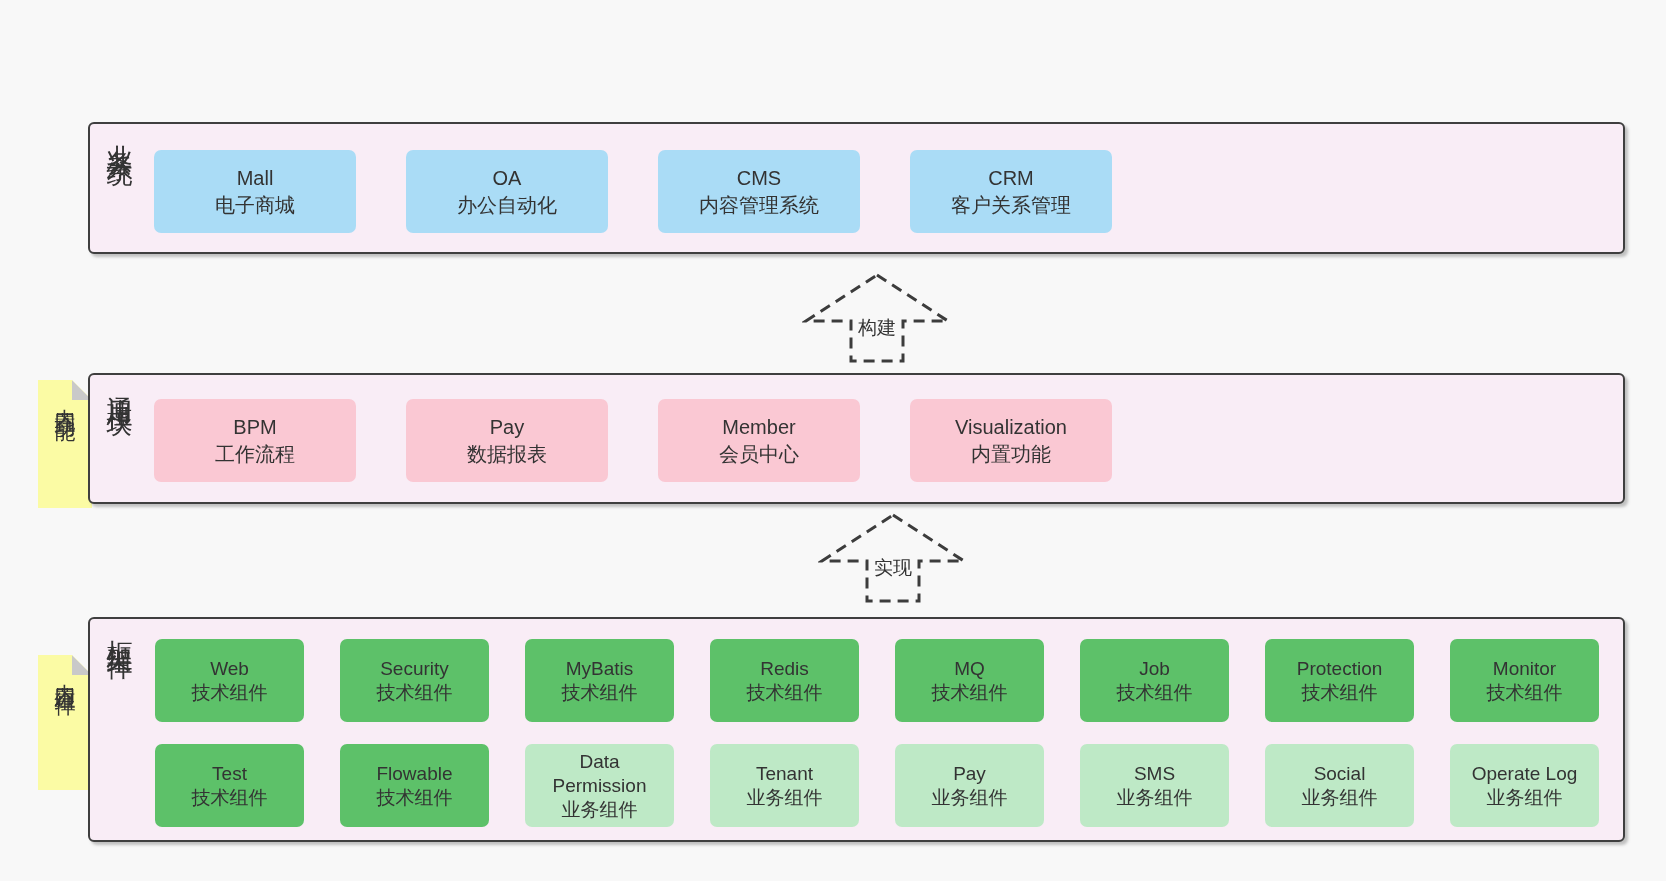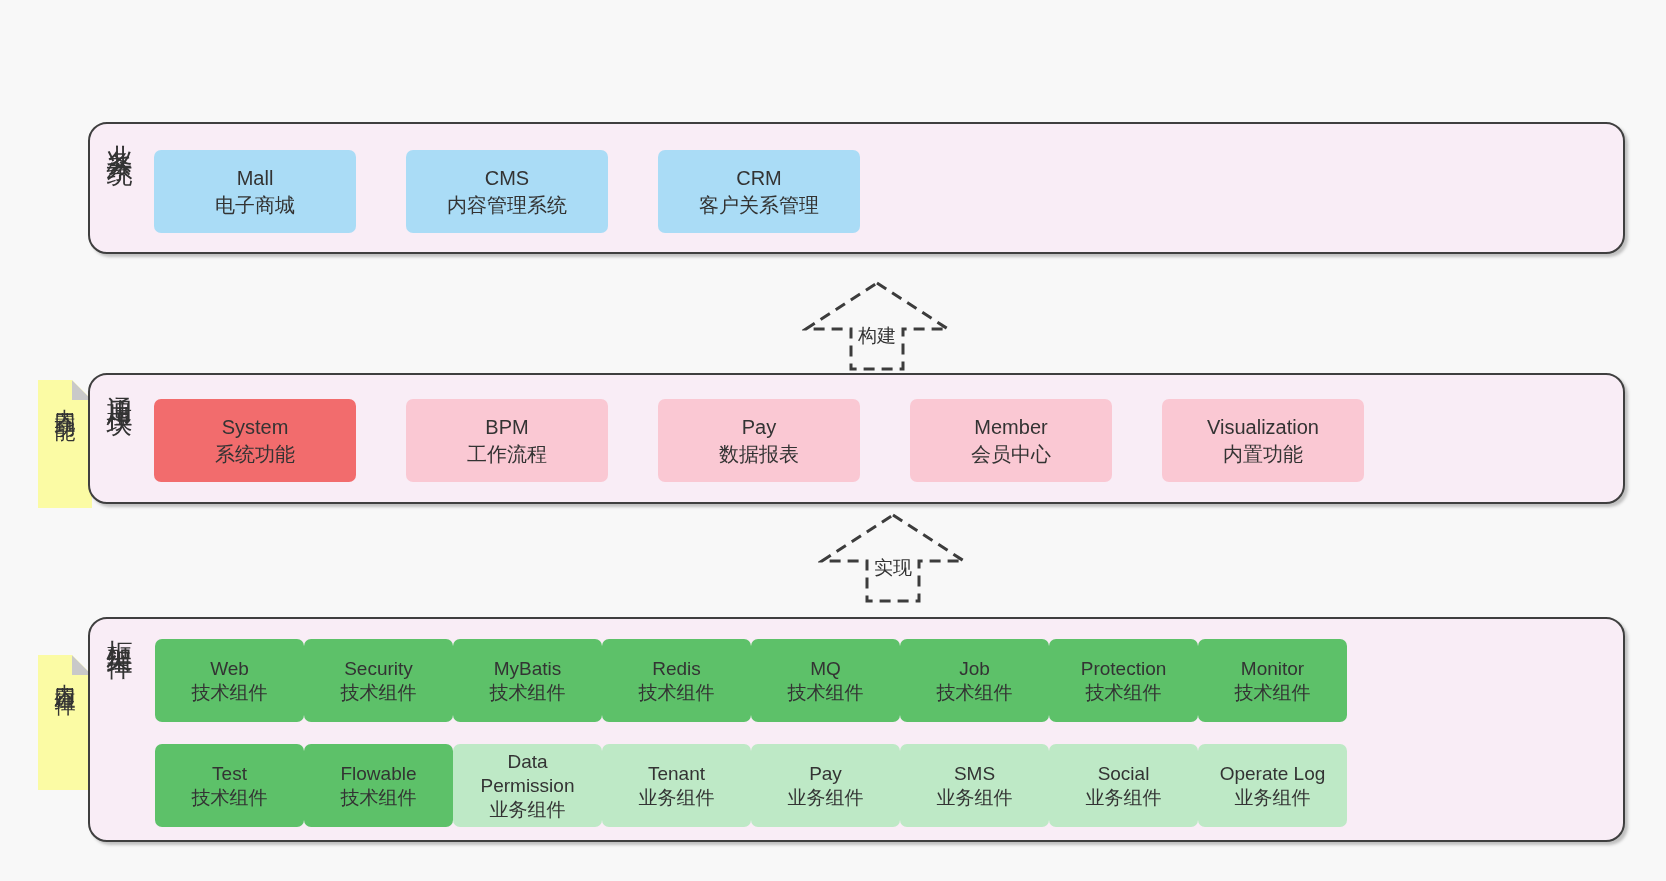--- a/index.html
+++ b/index.html
@@ -7,34 +7,34 @@
     --c-blue:#aadcf6; --c-red:#f26c6d; --c-pink:#fac8d3;
     --c-green:#5dc169; --c-lightgreen:#bee9c6; --c-yellow:#fbfba4; --c-fold:#c9c9c9;
   }
   *{box-sizing:border-box;margin:0;padding:0}
   html,body{width:1666px;height:881px;background:var(--c-page);
     font-family:"Liberation Sans","DejaVu Sans",sans-serif;color:var(--c-text);overflow:hidden}
   .stage{position:relative;width:1666px;height:881px}
 
   
   .panel{position:absolute;left:88px;width:1537px;background:var(--c-panel);
-    border:2px solid var(--c-border);border-radius:19px;z-index:2;
+    border:2px solid var(--c-border);border-radius:6px;z-index:2;
     box-shadow:3px 3px 3px rgba(90,90,90,.35)}
   .panel-top{top:122px;height:132px}
   .panel-mid{top:373px;height:131px}
   .panel-bot{top:617px;height:225px}
 
   .side-label{position:absolute;left:15px;top:0;bottom:0;display:flex;align-items:center;
     writing-mode:vertical-rl;text-orientation:upright;font-size:26px;letter-spacing:5px;
     color:var(--c-text);line-height:30px}
 
   .boxes{position:absolute;left:0;right:0;display:flex}
   .boxes-6{top:26px;padding-left:64px;gap:50px}
   .row1{top:20px}.row2{top:125px}
-  .boxes-8{padding-left:65px;}
+  .boxes-8{padding-left:65px;gap:36px}
 
   .box{display:flex;flex-direction:column;align-items:center;justify-content:center;
     text-align:center;border-radius:7px;color:var(--c-text)}
   .box-lg{width:202px;height:83px;font-size:20px;line-height:27px}
   .box-sm{width:149px;height:83px;font-size:19px;line-height:24px;padding:0 6px}
   .blue{background:var(--c-blue)} .red{background:var(--c-red)}
   .pink{background:var(--c-pink)} .green{background:var(--c-green)}
   .lightgreen{background:var(--c-lightgreen)}
 
   
@@ -70,44 +70,44 @@
   </div>
 
   <section class="panel panel-top">
     <div class="side-label">业务系统</div>
     <div class="boxes boxes-6">
       <div class="box box-lg blue">
         <span>Mall</span>
         <span>电子商城</span>
       </div>
       <div class="box box-lg blue">
+        <span>OA</span>
+        <span>办公自动化</span>
+      </div>
+      <div class="box box-lg blue">
         <span>CMS</span>
         <span>内容管理系统</span>
       </div>
       <div class="box box-lg blue">
         <span>CRM</span>
         <span>客户关系管理</span>
       </div>
     </div>
   </section>
 
-  <div class="arrow" style="left:802px;top:280px">
+  <div class="arrow" style="left:802px;top:272px">
     <svg viewBox="0 0 150 92">
       <path d="M75 3 L146 49 L101 49 L101 89 L49 89 L49 49 L4 49 Z" fill="none" stroke="#3c3c3c" stroke-width="3" stroke-dasharray="11 7"></path>
     </svg>
     <span class="arrow-label">构建</span>
   </div>
 
   <section class="panel panel-mid">
     <div class="side-label">通用模块</div>
     <div class="boxes boxes-6" style="top:24px">
-      <div class="box box-lg red">
-        <span>System</span>
-        <span>系统功能</span>
-      </div>
       <div class="box box-lg pink">
         <span>BPM</span>
         <span>工作流程</span>
       </div>
       <div class="box box-lg pink">
         <span>Pay</span>
         <span>数据报表</span>
       </div>
       <div class="box box-lg pink">
         <span>Member</span>

